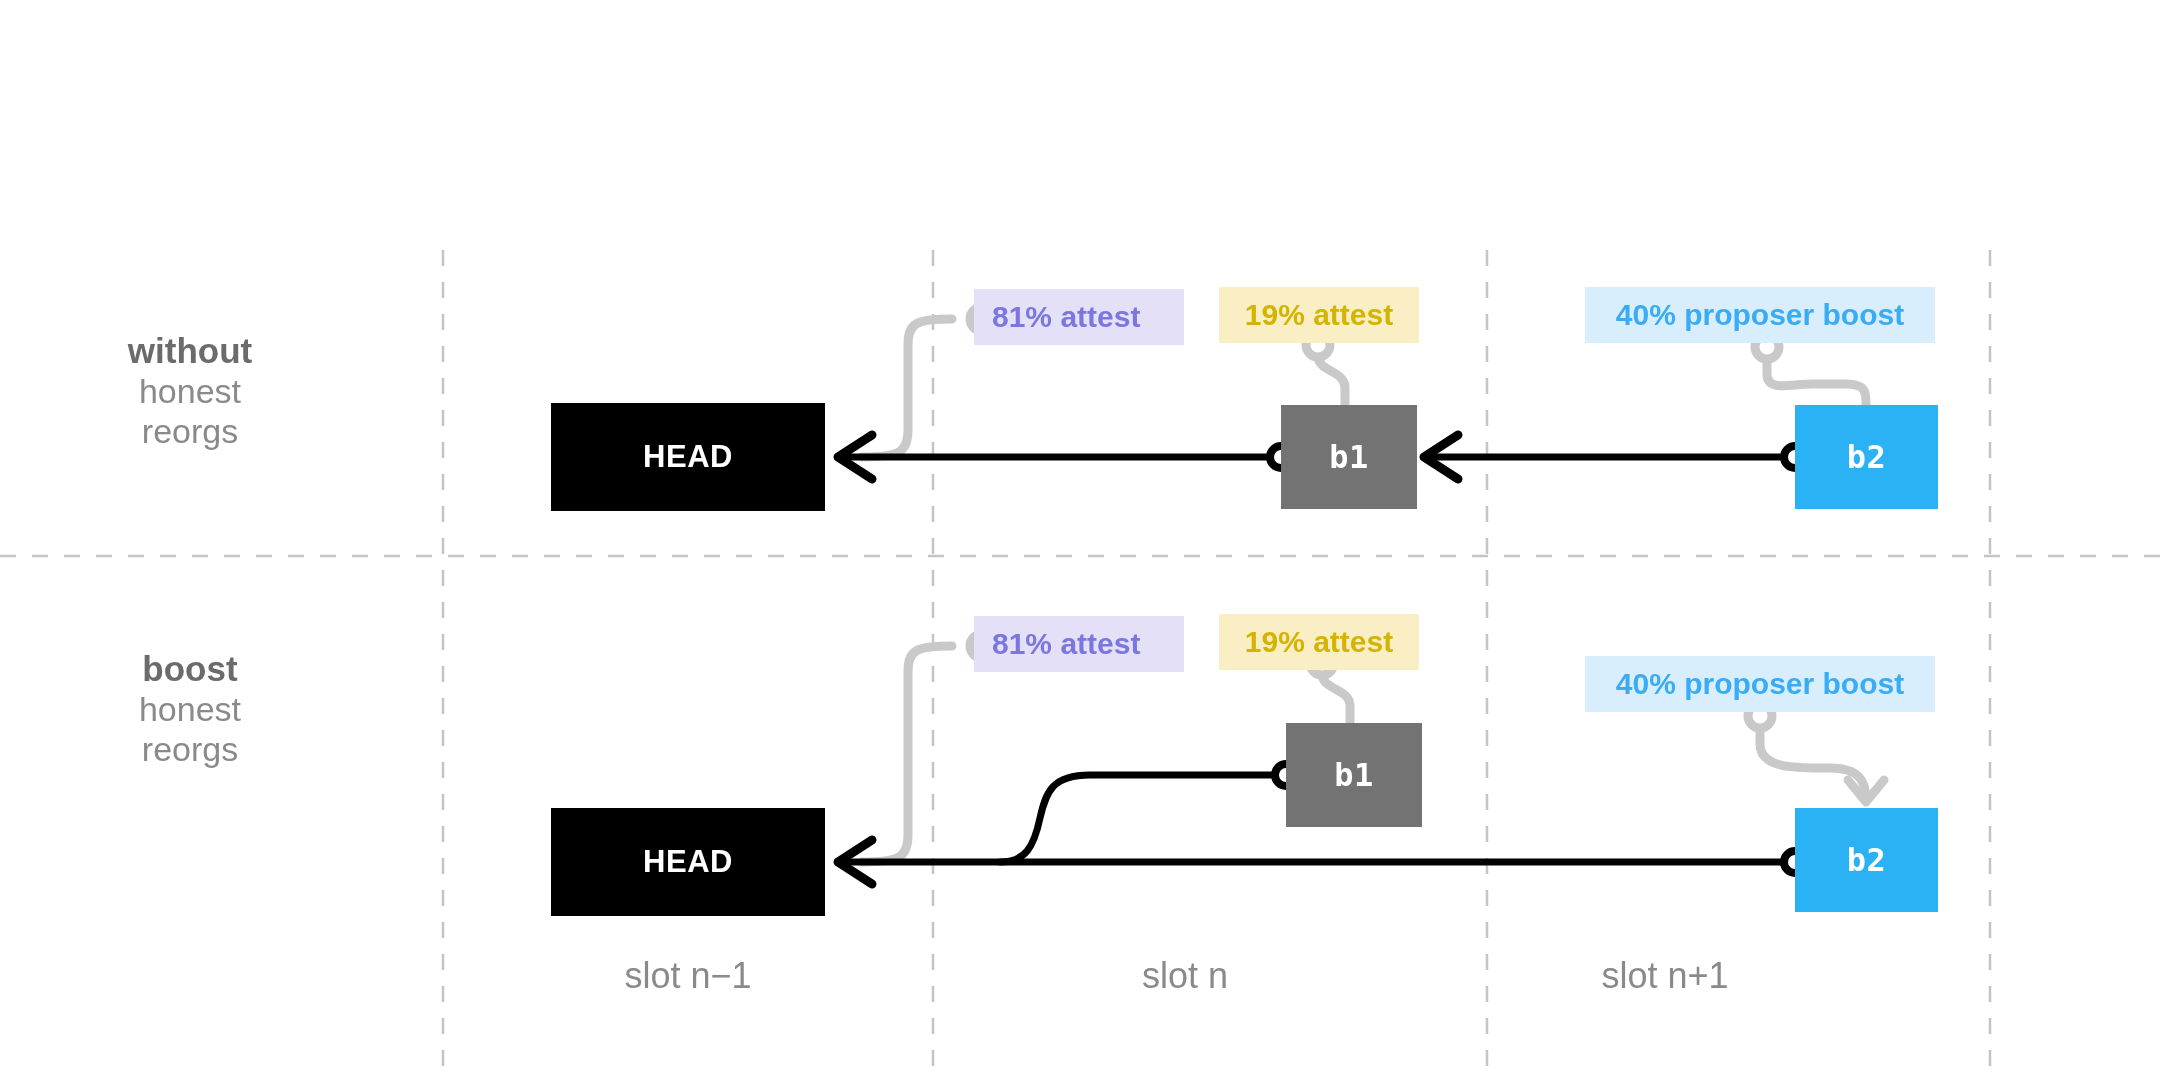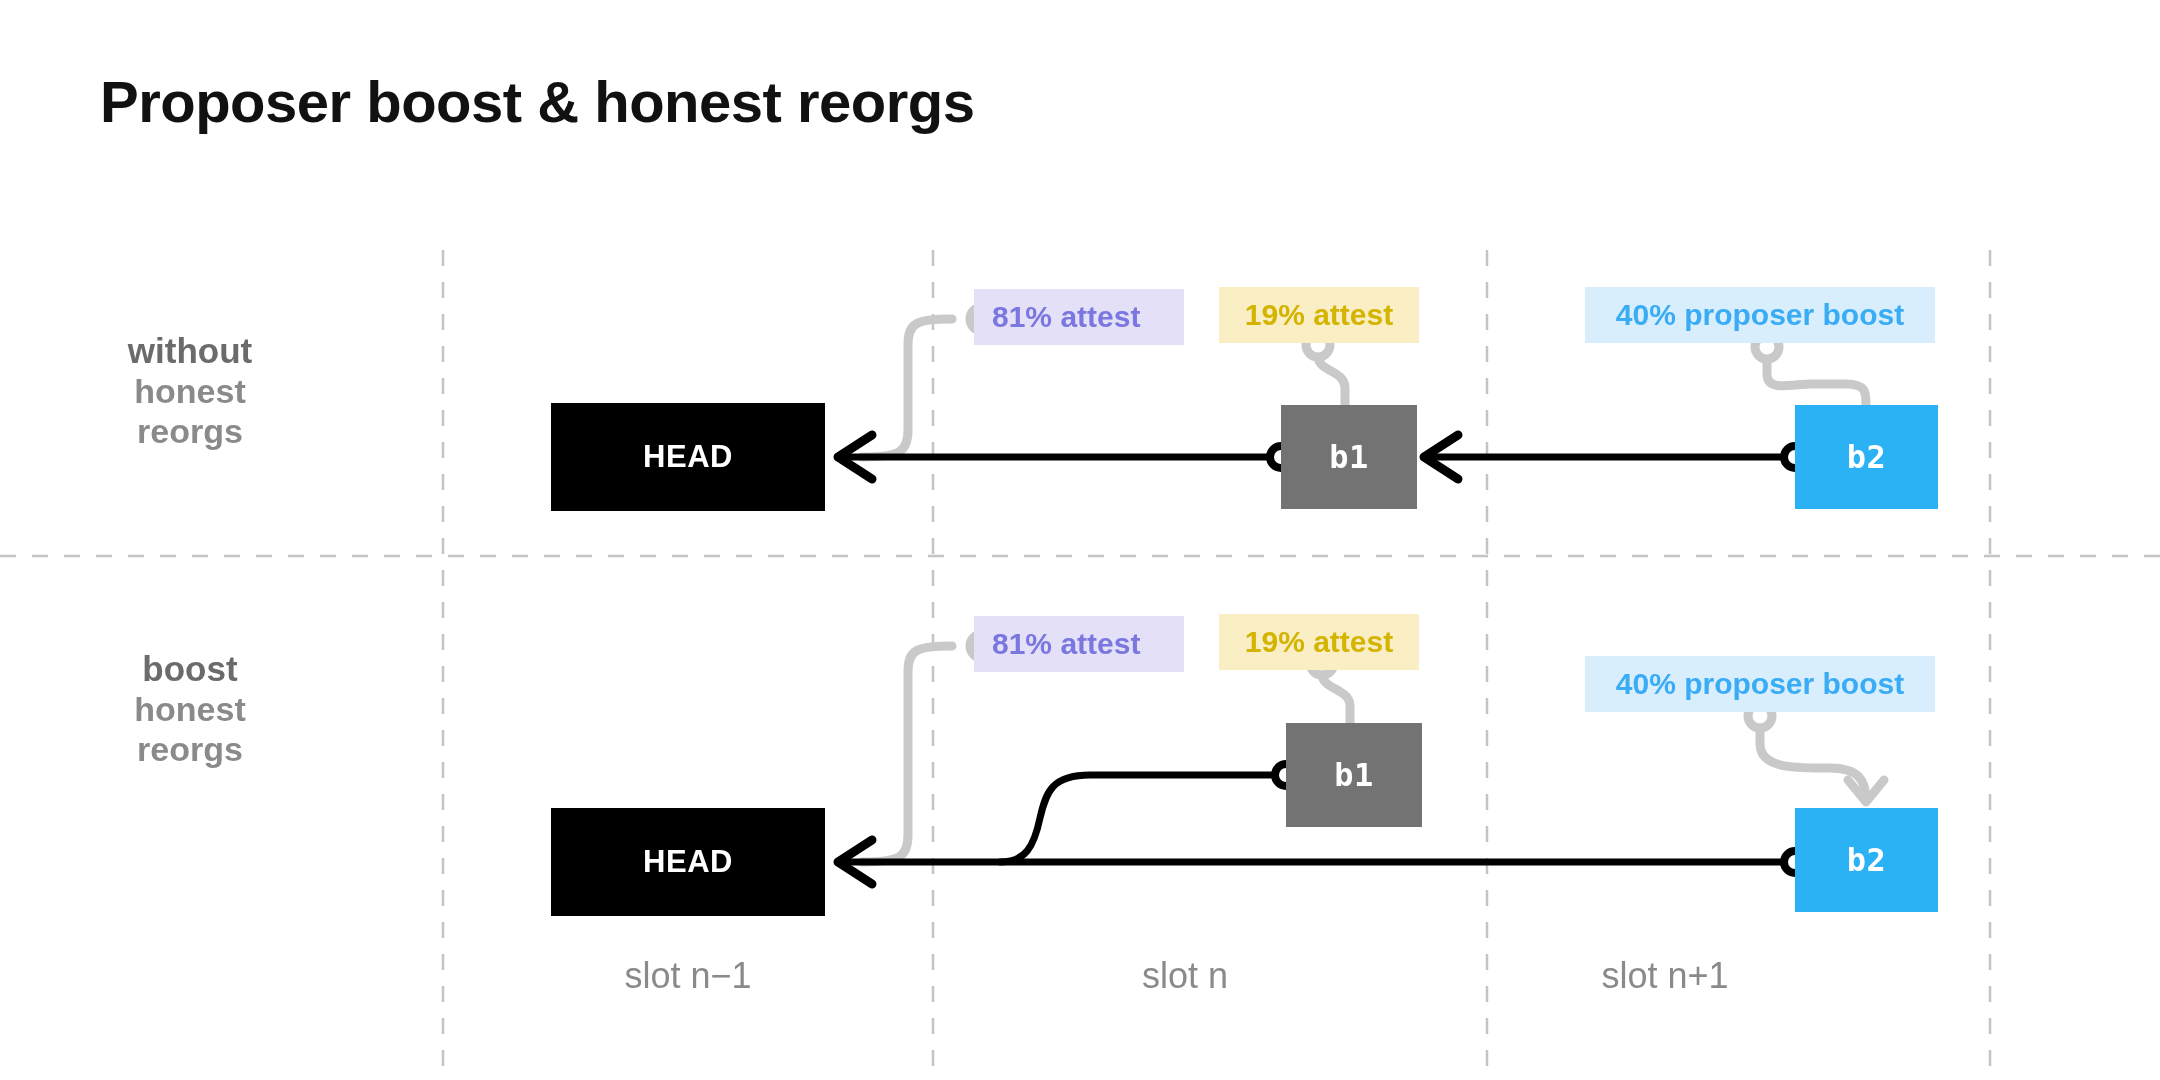--- a/index.html
+++ b/index.html
@@ -53,21 +53,21 @@
   }
   .row-label .kw {
     display: block;
     font-size: 35px;
     font-weight: 700;
     color: #6b6b6b;
   }
   .row-label .sub {
     display: block;
     font-size: 34px;
-    font-weight: 700;
+    font-weight: 400;
     color: #8a8a8a;
   }
   #row-label-without { left: 40px; top: 330px; }
   #row-label-with    { left: 40px; top: 648px; }
 
   
   .block {
     position: absolute;
     display: flex;
     align-items: center;
@@ -153,21 +153,20 @@
   }
   #slot-label-0 { left: 533px;  top: 955px; width: 310px; }
   #slot-label-1 { left: 1030px; top: 955px; width: 310px; }
   #slot-label-2 { left: 1490px; top: 955px; width: 350px; }
 </style>
 </head>
 <body>
 
 <div id="stage">
 
-  <div id="page-title">Proposer boost &amp; honest reorgs</div>
 
   <svg id="diagram-svg" viewBox="0 0 2160 1080">
 
     <g stroke="#c4c4c4" stroke-width="2.5" stroke-dasharray="16 16" fill="none">
       <line x1="443" y1="250" x2="443" y2="1080"></line>
       <line x1="933" y1="250" x2="933" y2="1080"></line>
       <line x1="1487" y1="250" x2="1487" y2="1080"></line>
       <line x1="1990" y1="250" x2="1990" y2="1080"></line>
     </g>
 

